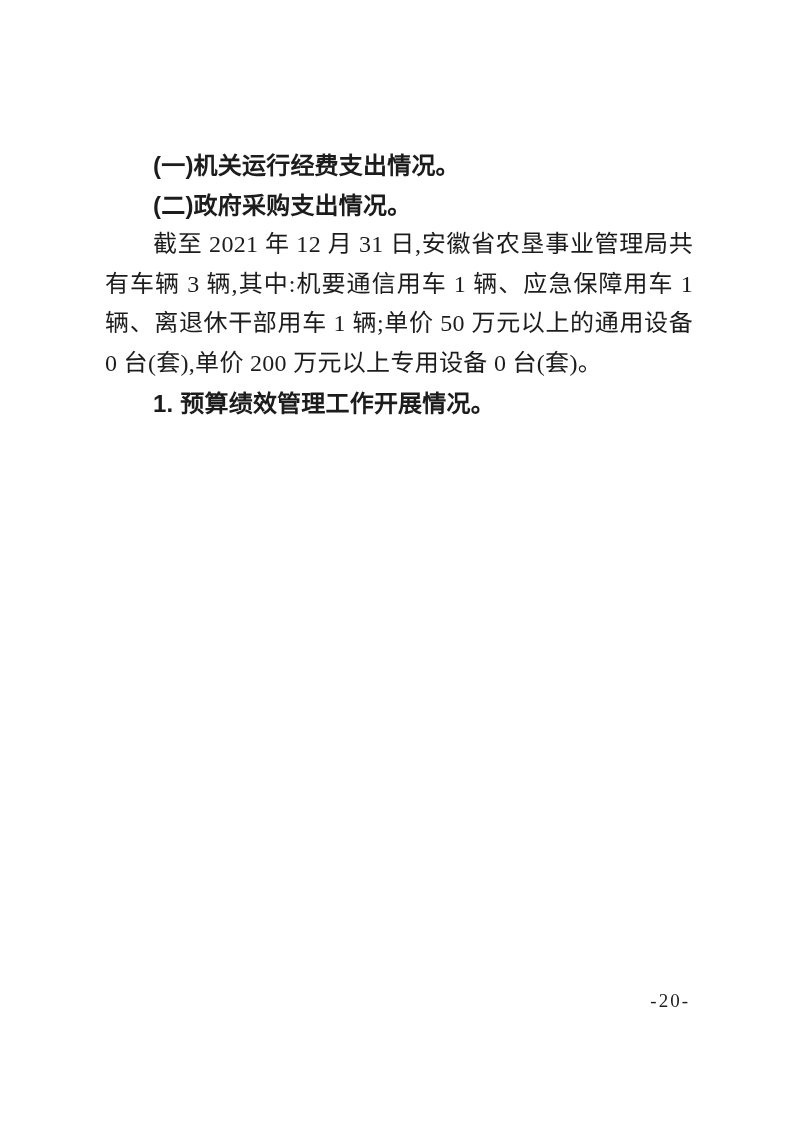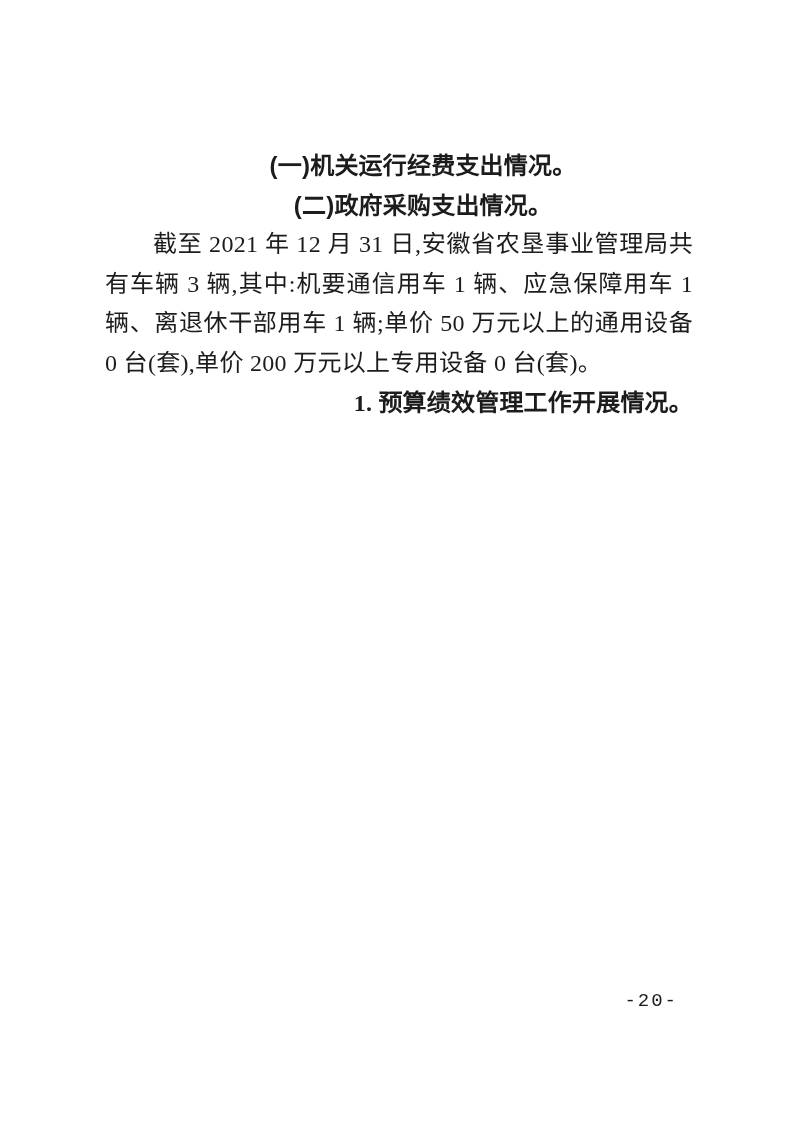--- a/index.html
+++ b/index.html
@@ -27,36 +27,36 @@
     letter-spacing: 0.3px;
   }
   .block {
     margin: 0;
     text-indent: 2em;
   }
   .block.heading {
     font-weight: bold;
     font-family: "Liberation Sans", "DejaVu Sans", sans-serif;
     letter-spacing: 0.2px;
-    text-align: center;
+    text-align: left;
   }
   .block.subheading {
     font-weight: bold;
-    font-family: Liberation Serif, serif;
+    font-family: Liberation Sans, sans-serif;
     letter-spacing: 0.2px;
-    text-align: right;
+    text-align: left;
   }
   .page-footer {
     position: absolute;
-    right: 116px;
+    right: 104px;
     top: 990px;
     font-size: 19px;
     letter-spacing: 2px;
     color: #1c1c1c;
-    font-family: Liberation Mono, monospace;
+    font-family: Liberation Serif, serif;
   }
 </style>
 </head>
 <body>
 
 <div class="page">
   <div class="content">
       <div class="block heading">(一)机关运行经费支出情况。</div>
       <div class="block heading">(二)政府采购支出情况。</div>
       <div class="block paragraph">截至 2021 年 12 月 31 日,安徽省农垦事业管理局共有车辆 3 辆,其中:机要通信用车 1 辆、应急保障用车 1 辆、离退休干部用车 1 辆;单价 50 万元以上的通用设备 0 台(套),单价 200 万元以上专用设备 0 台(套)。</div>

